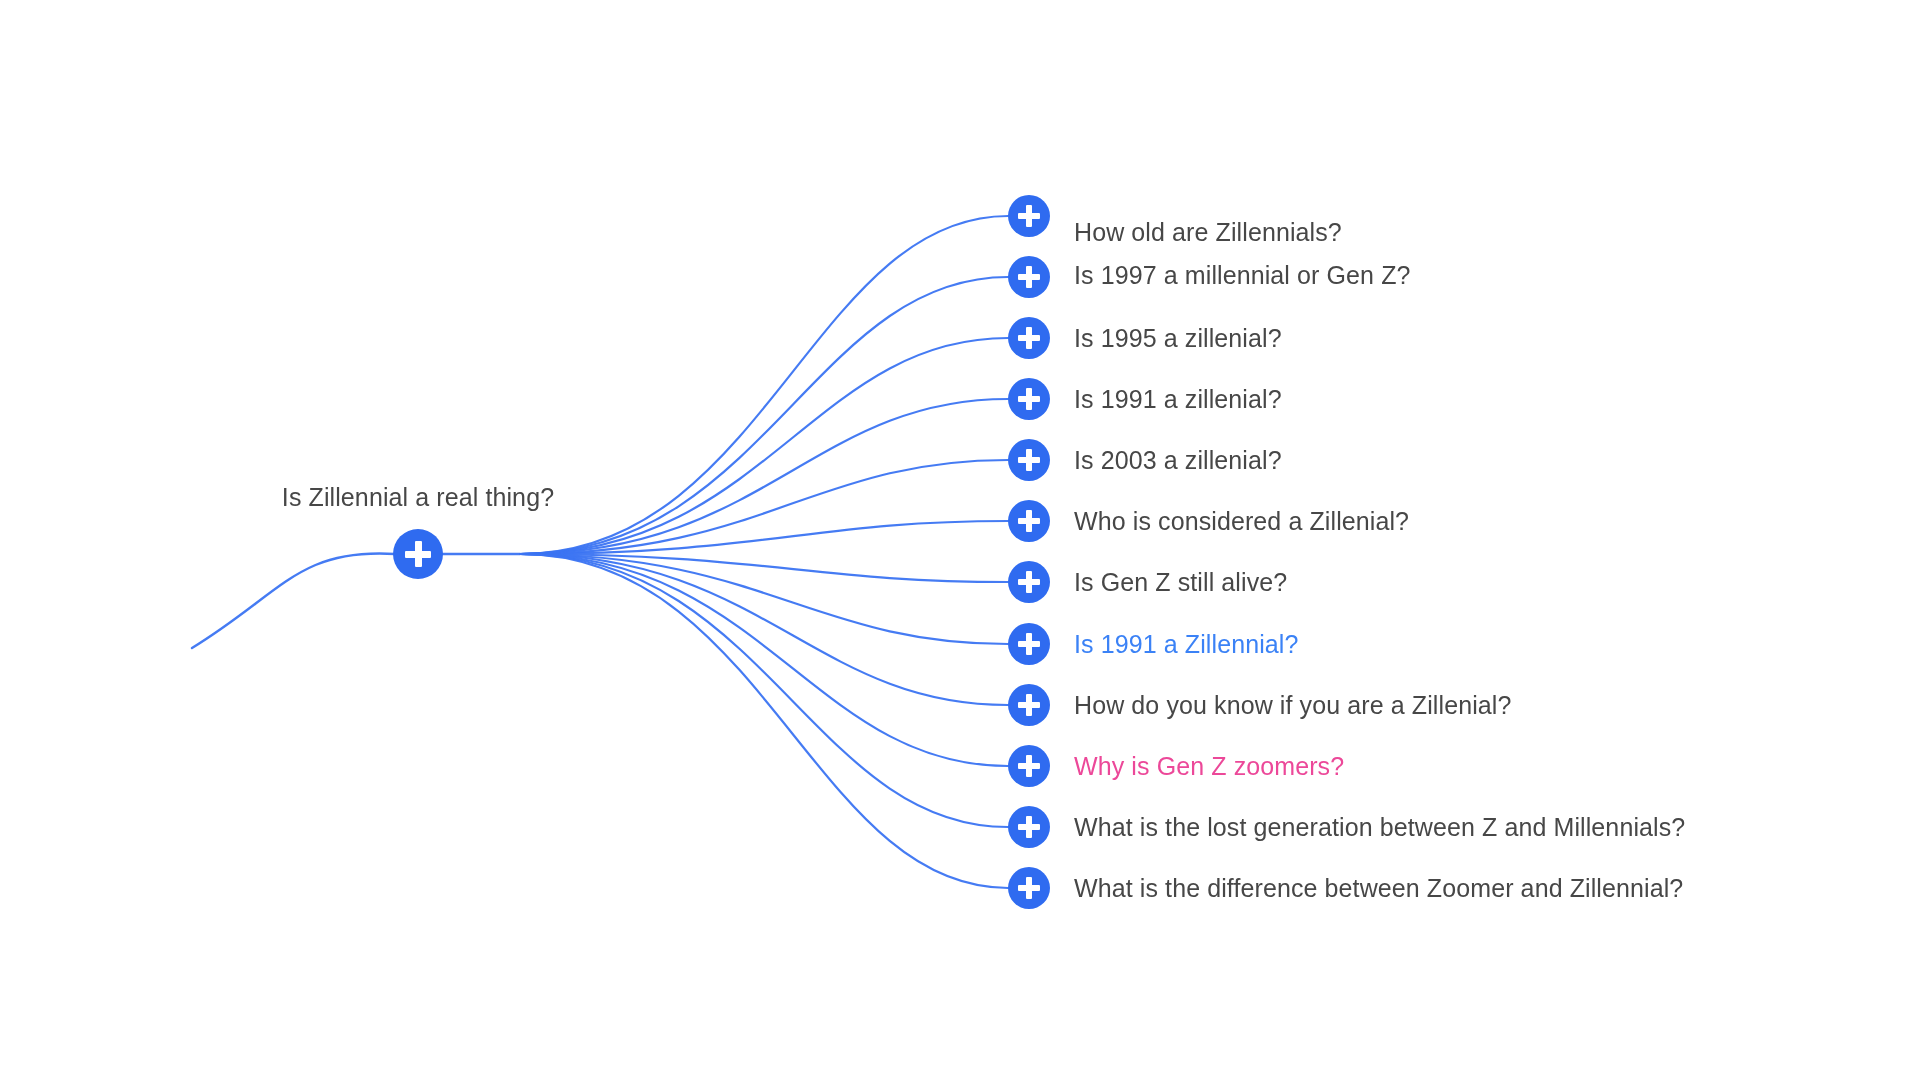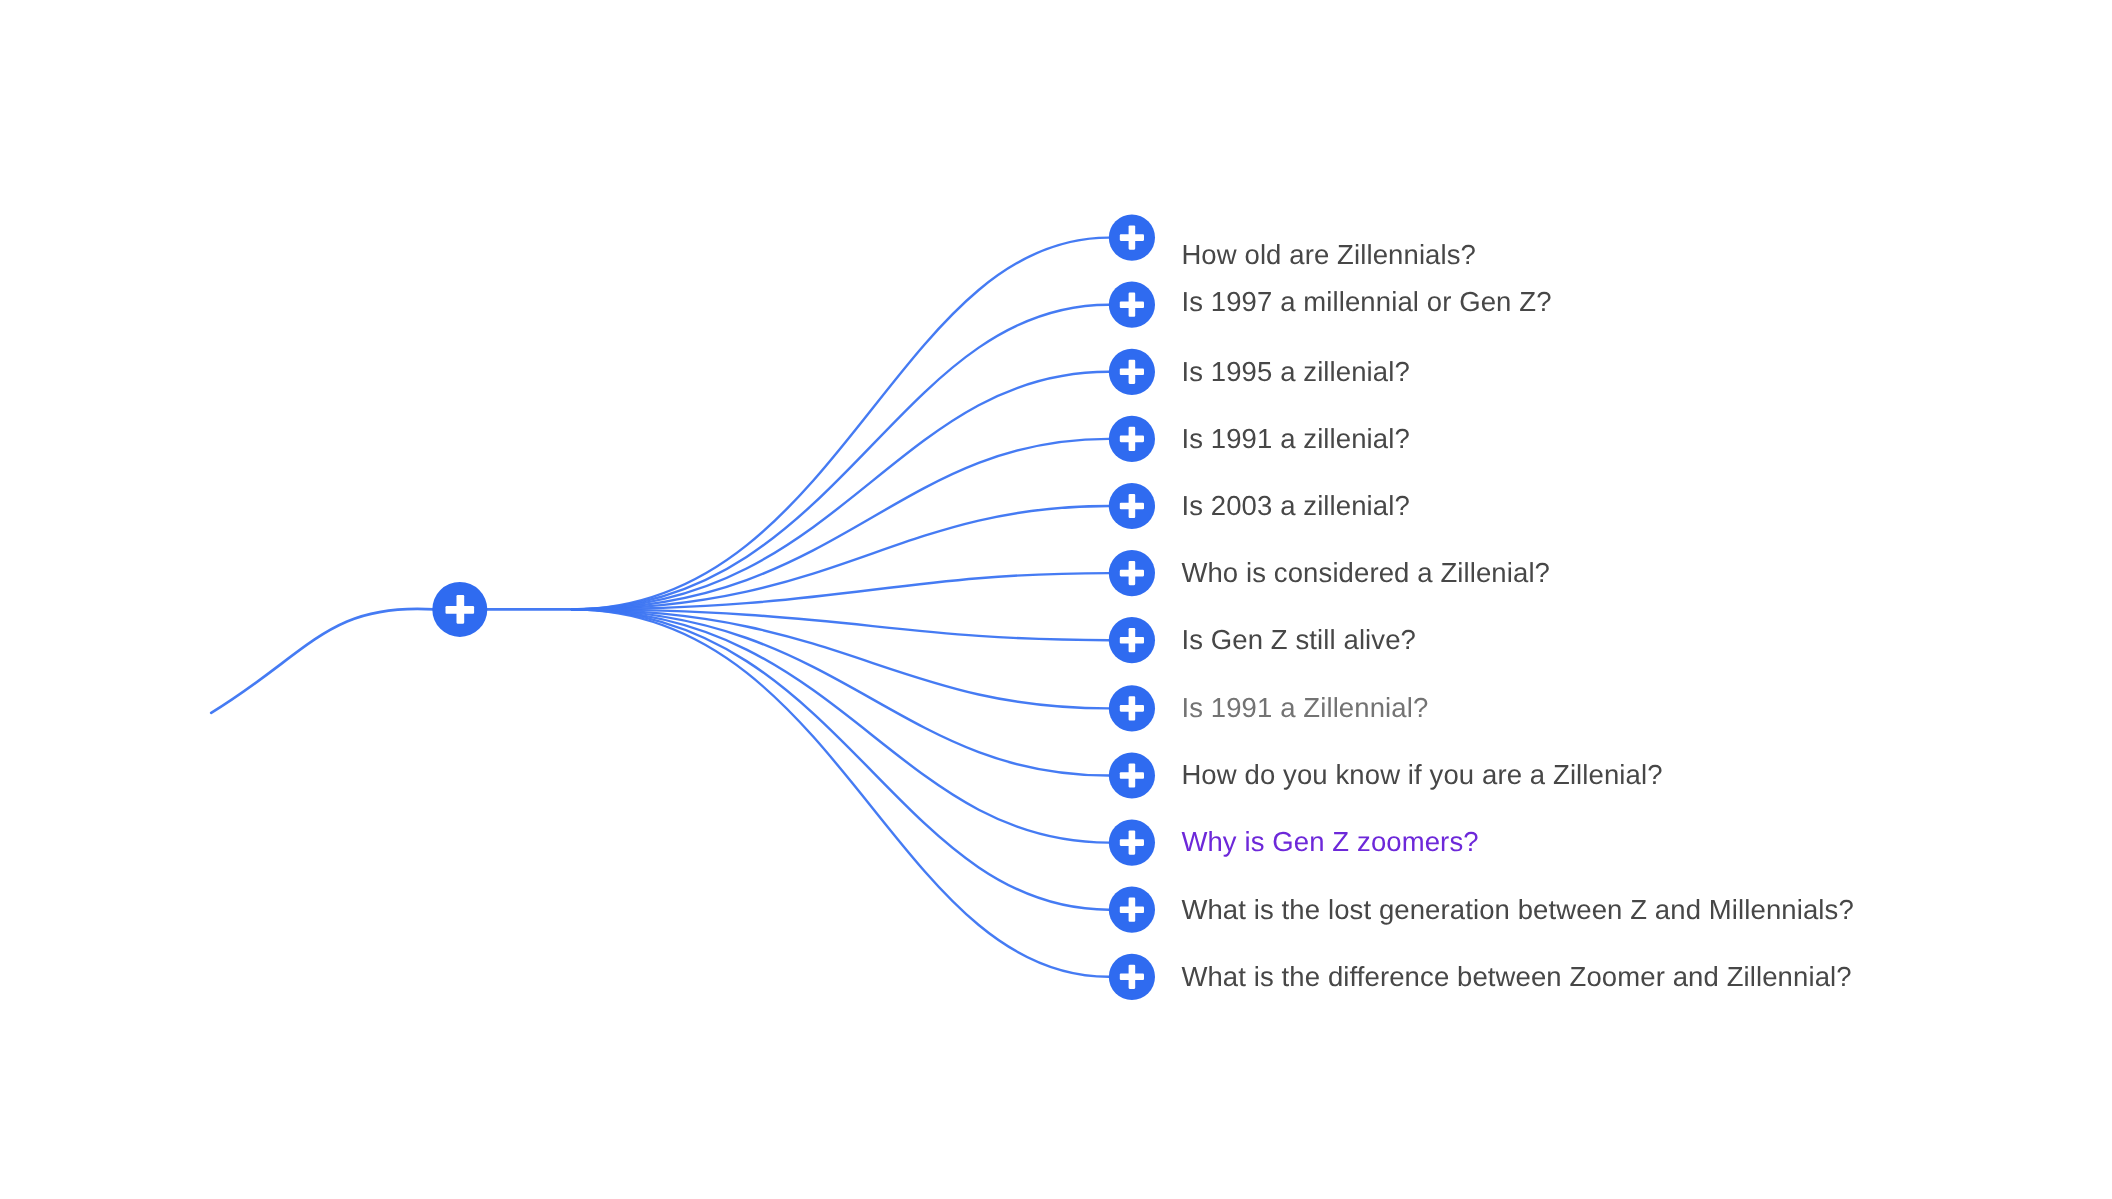--- a/index.html
+++ b/index.html
@@ -90,20 +90,21 @@
       <path d="M 520 554 C 764 554, 812.8 460, 1008 460" fill="none" stroke="#3b74f2" stroke-width="2.2" stroke-linecap="round" opacity="0.95"></path>
       <path d="M 520 554 C 764 554, 812.8 521, 1008 521" fill="none" stroke="#3b74f2" stroke-width="2.2" stroke-linecap="round" opacity="0.95"></path>
       <path d="M 520 554 C 764 554, 812.8 582, 1008 582" fill="none" stroke="#3b74f2" stroke-width="2.2" stroke-linecap="round" opacity="0.95"></path>
       <path d="M 520 554 C 764 554, 812.8 644, 1008 644" fill="none" stroke="#3b74f2" stroke-width="2.2" stroke-linecap="round" opacity="0.95"></path>
       <path d="M 520 554 C 764 554, 812.8 705, 1008 705" fill="none" stroke="#3b74f2" stroke-width="2.2" stroke-linecap="round" opacity="0.95"></path>
       <path d="M 520 554 C 764 554, 812.8 766, 1008 766" fill="none" stroke="#3b74f2" stroke-width="2.2" stroke-linecap="round" opacity="0.95"></path>
       <path d="M 520 554 C 764 554, 812.8 827, 1008 827" fill="none" stroke="#3b74f2" stroke-width="2.2" stroke-linecap="round" opacity="0.95"></path>
       <path d="M 520 554 C 764 554, 812.8 888, 1008 888" fill="none" stroke="#3b74f2" stroke-width="2.2" stroke-linecap="round" opacity="0.95"></path>
     </svg>
 
+  <div class="root-label" style="color: rgb(71, 71, 71); left: 0px; top: 482px; width: 836px; text-align: center;">Is Zillennial a real thing?</div>
 
   <div class="node node-root" style="width: 50px; height: 50px; left: 393px; top: 529px; background: rgb(47, 107, 240);">
     <span class="plus-h"></span>
     <span class="plus-v"></span>
   </div>
 
   <div id="children-layer">
       <div class="node node-child" style="width: 42px; height: 42px; left: 1008px; top: 195px; background: rgb(47, 107, 240);">
         <span class="plus-h"></span>
         <span class="plus-v"></span>
@@ -136,31 +137,31 @@
       <div class="child-label" style="left: 1074px; top: 506px; color: rgb(71, 71, 71);">Who is considered a Zillenial?</div>
       <div class="node node-child" style="width: 42px; height: 42px; left: 1008px; top: 561px; background: rgb(47, 107, 240);">
         <span class="plus-h"></span>
         <span class="plus-v"></span>
       </div>
       <div class="child-label" style="left: 1074px; top: 567px; color: rgb(71, 71, 71);">Is Gen Z still alive?</div>
       <div class="node node-child" style="width: 42px; height: 42px; left: 1008px; top: 623px; background: rgb(47, 107, 240);">
         <span class="plus-h"></span>
         <span class="plus-v"></span>
       </div>
-      <div class="child-label" style="left: 1074px; top: 629px; color: #737373; text-align: center;">Is 1991 a Zillennial?</div>
+      <div class="child-label" style="left: 1074px; top: 629px; color: #3b82f6; text-align: center;">Is 1991 a Zillennial?</div>
       <div class="node node-child" style="width: 42px; height: 42px; left: 1008px; top: 684px; background: rgb(47, 107, 240);">
         <span class="plus-h"></span>
         <span class="plus-v"></span>
       </div>
       <div class="child-label" style="left: 1074px; top: 690px; color: rgb(71, 71, 71);">How do you know if you are a Zillenial?</div>
       <div class="node node-child" style="width: 42px; height: 42px; left: 1008px; top: 745px; background: rgb(47, 107, 240);">
         <span class="plus-h"></span>
         <span class="plus-v"></span>
       </div>
-      <div class="child-label" style="left: 1074px; top: 751px; color: #6d28d9; text-align: center;">Why is Gen Z zoomers?</div>
+      <div class="child-label" style="left: 1074px; top: 751px; color: #ec4899; text-align: center;">Why is Gen Z zoomers?</div>
       <div class="node node-child" style="width: 42px; height: 42px; left: 1008px; top: 806px; background: rgb(47, 107, 240);">
         <span class="plus-h"></span>
         <span class="plus-v"></span>
       </div>
       <div class="child-label" style="left: 1074px; top: 812px; color: rgb(71, 71, 71);">What is the lost generation between Z and Millennials?</div>
       <div class="node node-child" style="width: 42px; height: 42px; left: 1008px; top: 867px; background: rgb(47, 107, 240);">
         <span class="plus-h"></span>
         <span class="plus-v"></span>
       </div>
       <div class="child-label" style="left: 1074px; top: 873px; color: rgb(71, 71, 71); text-align: right;">What is the difference between Zoomer and Zillennial?</div>

